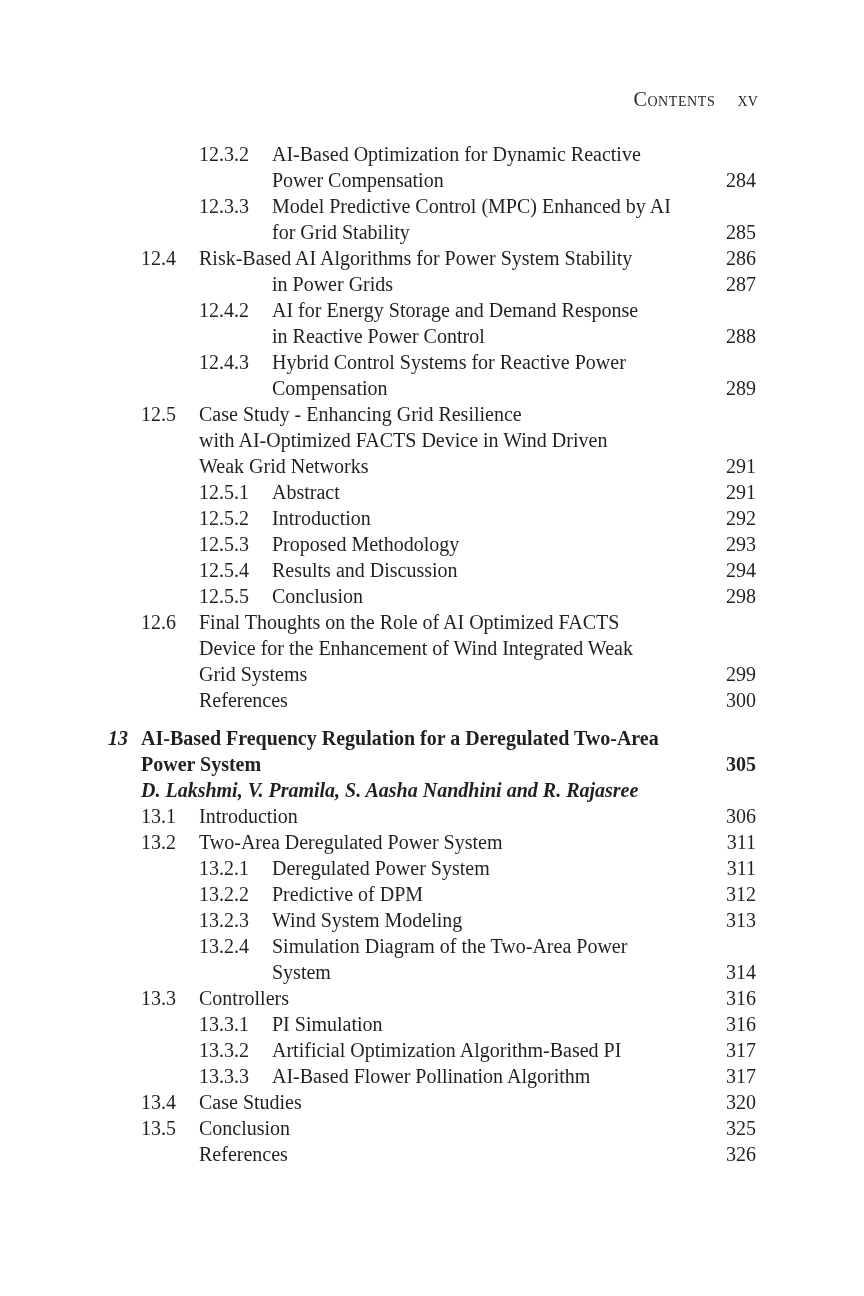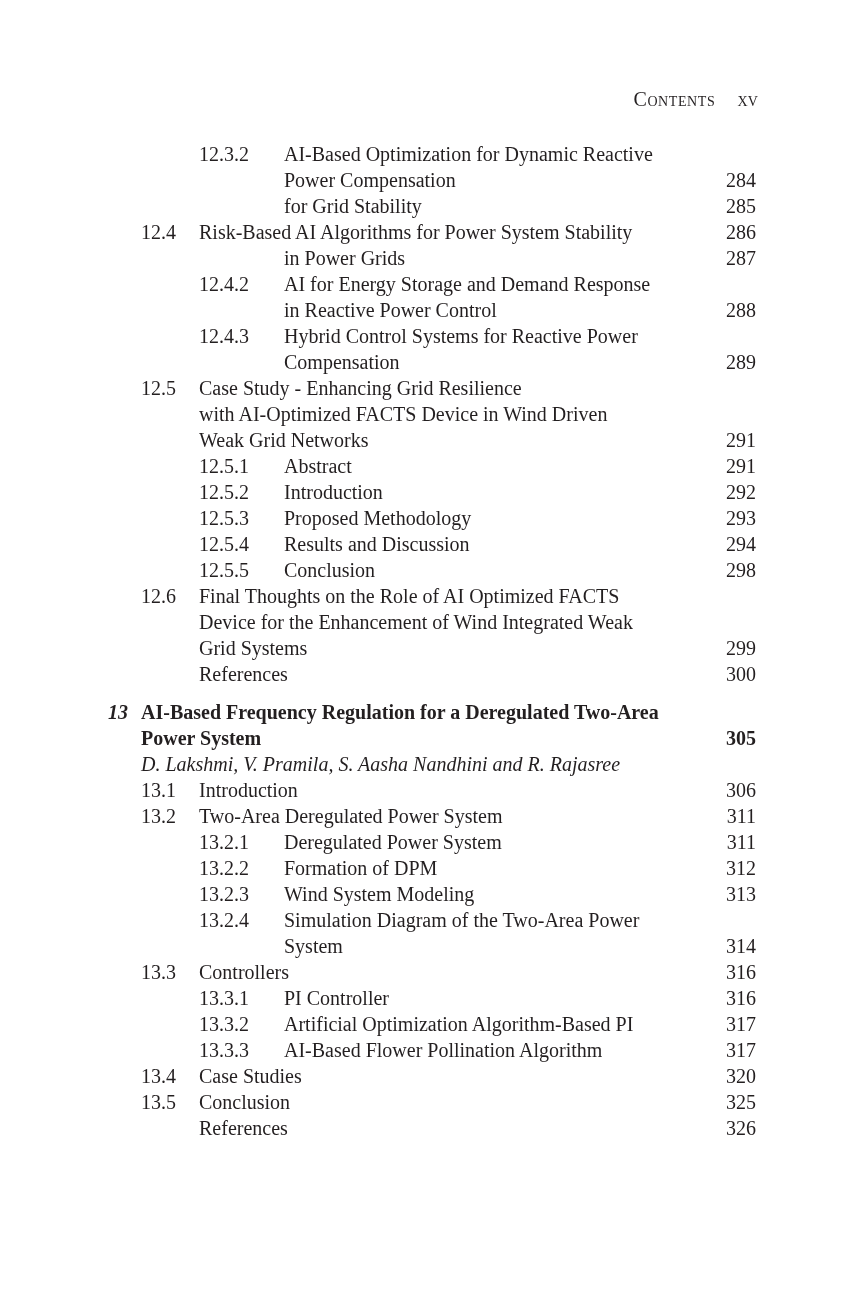--- a/index.html
+++ b/index.html
@@ -54,21 +54,21 @@
       position: absolute;
       left: 199px;
     }
     .title-sec {
       position: absolute;
       left: 199px;
       text-align: center;
     }
     .title-sub {
       position: absolute;
-      left: 284px;
+      left: 272px;
     }
     .page {
       position: absolute;
       right: 108px;
     }
     .chapter-gap {
       height: 12px;
     }
     .chap-num {
       position: absolute;
@@ -80,21 +80,21 @@
       position: absolute;
       left: 141px;
       font-weight: bold;
     }
     .chap-page {
       font-weight: bold;
     }
     .authors {
       position: absolute;
       left: 141px;
-      font-weight: normal;
+      font-weight: bold;
       font-style: italic;
       text-align: right;
     }
   </style>
 </head>
 <body>
 
 <div class="running-head">
   <span class="rh-title">Contents</span>
   <span class="rh-page">xv</span>
@@ -106,20 +106,24 @@
         <span class="num-sub">12.3.2</span>
         <span class="title-sub">AI-Based Optimization for Dynamic Reactive</span>
       </div>
       <div class="line">
         <span class="title-sub">Power Compensation</span>
         <span class="page">284</span>
       </div>
     </div>
     <div class="toc-entry">
       <div class="line">
+        <span class="num-sub">12.3.3</span>
+        <span class="title-sub">Model Predictive Control (MPC) Enhanced by AI</span>
+      </div>
+      <div class="line">
         <span class="title-sub">for Grid Stability</span>
         <span class="page">285</span>
       </div>
     </div>
     <div class="toc-entry">
       <div class="line">
         <span class="num-sec">12.4</span>
         <span class="title-sec">Risk-Based AI Algorithms for Power System Stability</span>
         <span class="page">286</span>
       </div>
@@ -248,21 +252,21 @@
     <div class="toc-entry">
       <div class="line">
         <span class="num-sub">13.2.1</span>
         <span class="title-sub">Deregulated Power System</span>
         <span class="page">311</span>
       </div>
     </div>
     <div class="toc-entry">
       <div class="line">
         <span class="num-sub">13.2.2</span>
-        <span class="title-sub">Formation of DPM</span>
+        <span class="title-sub">Predictive of DPM</span>
         <span class="page">312</span>
       </div>
     </div>
     <div class="toc-entry">
       <div class="line">
         <span class="num-sub">13.2.3</span>
         <span class="title-sub">Wind System Modeling</span>
         <span class="page">313</span>
       </div>
     </div>
@@ -279,21 +283,21 @@
     <div class="toc-entry">
       <div class="line">
         <span class="num-sec">13.3</span>
         <span class="title-sec">Controllers</span>
         <span class="page">316</span>
       </div>
     </div>
     <div class="toc-entry">
       <div class="line">
         <span class="num-sub">13.3.1</span>
-        <span class="title-sub">PI Controller</span>
+        <span class="title-sub">PI Simulation</span>
         <span class="page">316</span>
       </div>
     </div>
     <div class="toc-entry">
       <div class="line">
         <span class="num-sub">13.3.2</span>
         <span class="title-sub">Artificial Optimization Algorithm-Based PI</span>
         <span class="page">317</span>
       </div>
     </div>

